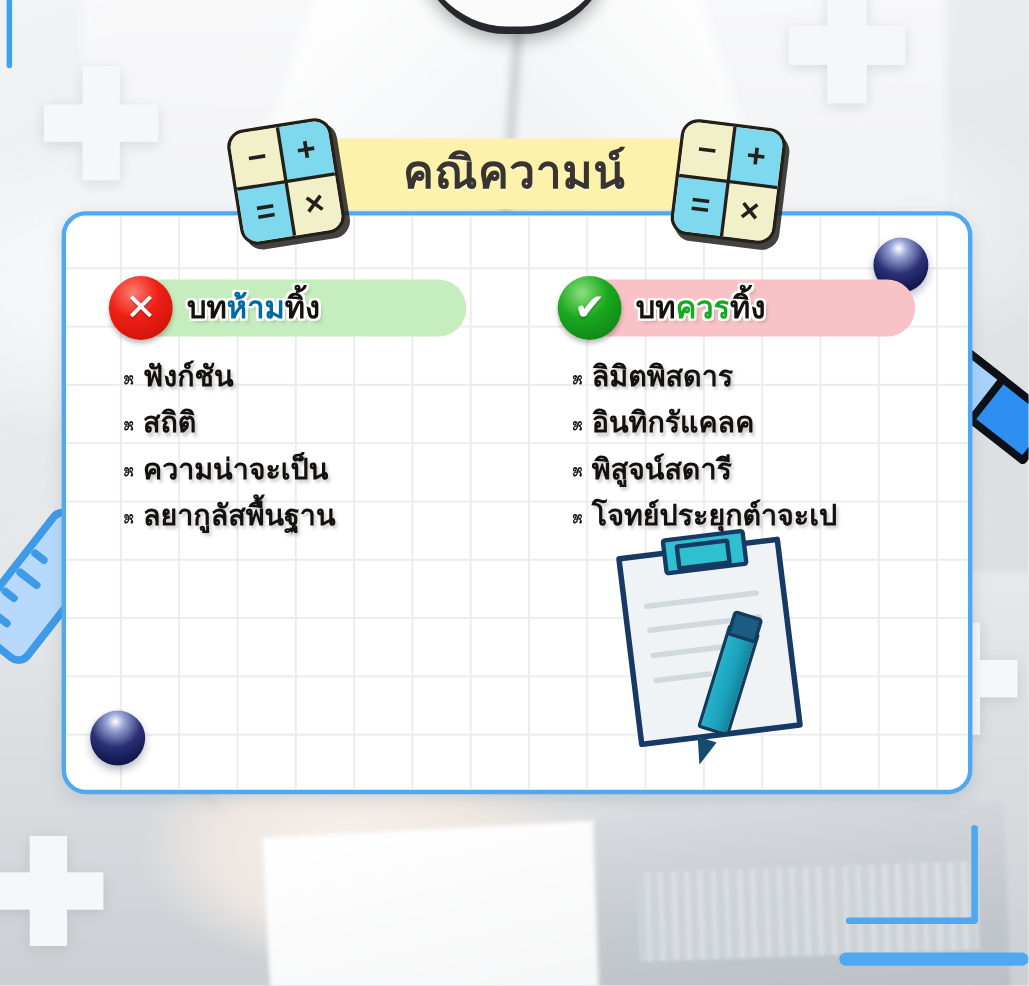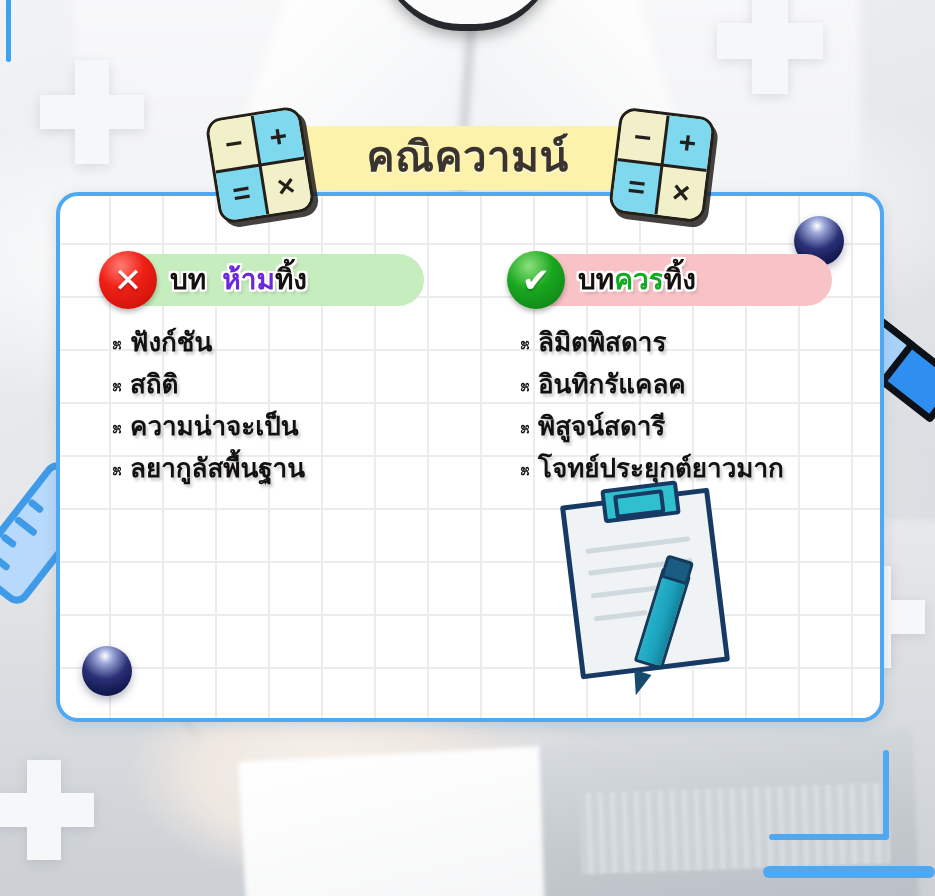--- a/index.html
+++ b/index.html
@@ -210,21 +210,21 @@
   .icon-check{background:radial-gradient(circle at 38% 26%, #8ce07c 0%, #19a81f 42%, #0c7a12 100%);}
   .pill-icon span{text-shadow:0 2px 2px rgba(0,0,0,.25);}
   .pill-label{
     margin-left:66px;font-size:28px;font-weight:bold;line-height:52px;
     color:#15110f;white-space:nowrap;
     text-shadow:
       -2px 0 0 #fff, 2px 0 0 #fff, 0 -2px 0 #fff, 0 2px 0 #fff,
       -2px -2px 0 #fff, 2px -2px 0 #fff, -2px 2px 0 #fff, 2px 2px 0 #fff,
       3px 4px 3px rgba(120,120,120,.35);
   }
-  .pill-label .hl-red{color:#6d28d9;padding-left:16px;}
+  .pill-label .hl-red{color:#0369a1;}
   .pill-label .hl-green{color:#12aa21;}
 
   ul.items{list-style:none;margin:22px 0 0 0;padding:0;}
   ul.items li{
     display:flex;align-items:baseline;margin:0 0 13px 0;
   }
   .bullet{
     width:26px;flex:0 0 26px;text-align:center;
     font-size:16px;font-weight:bold;color:#171310;
     transform:translateY(-2px);
@@ -423,21 +423,21 @@
       <li>
         <span class="bullet">೫</span>
         <span class="item-text">อินทิกรัแคลค</span>
       </li>
       <li>
         <span class="bullet">೫</span>
         <span class="item-text">พิสูจน์สดารี</span>
       </li>
       <li>
         <span class="bullet">೫</span>
-        <span class="item-text">โจทย์ประยุกต์ยาวมาก</span>
+        <span class="item-text">โจทย์ประยุกต์าจะเป</span>
       </li>
     </ul>
   </div>
 
   <div id="clipboard">
     <div class="board"></div>
     <div class="ln l1"></div>
     <div class="ln l2"></div>
     <div class="ln l3"></div>
     <div class="ln l4"></div>

